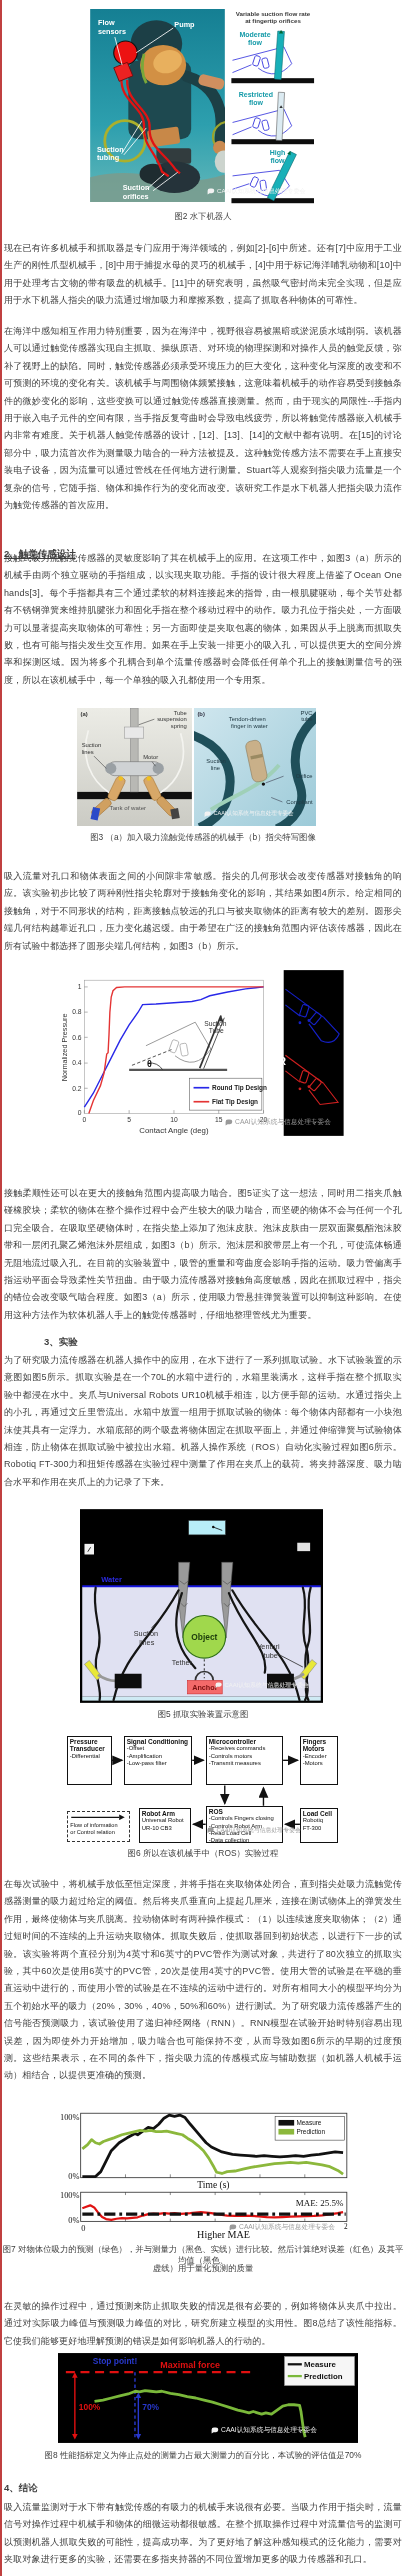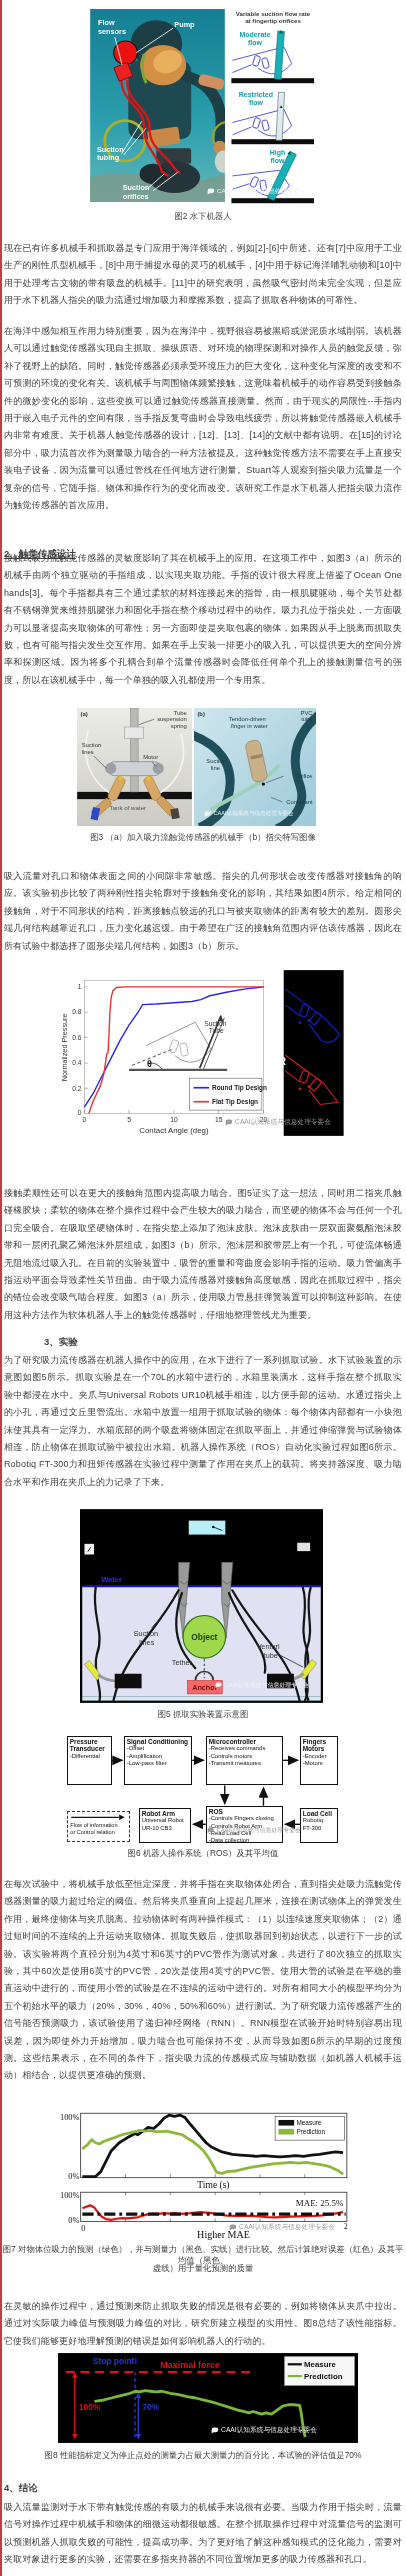--- a/index.html
+++ b/index.html
@@ -465,21 +465,21 @@
         <line x1="417" y1="159" x2="391" y2="159" marker-end="url(#ah)"></line>
       </g>
     </svg>
     <div class="wm dim" style="left:141px;top:91px;font-size:5.9px;">
       <svg width="7.3" height="6.2" viewBox="0 0 14 12">
           <path d="M1,5a4.2,4.2 0 0 1 4.2-4.2h3.6a4.2,4.2 0 0 1 0,8.4H4.5L1,11.6Z" fill="currentColor"></path>
         </svg>
       <span>CAAI认知系统与信息处理专委会</span>
     </div>
   </div>
-  <div class="cap" style="top:1848px;">图6 机器人操作系统（ROS）及其平均值</div>
+  <div class="cap" style="top:1848px;">图6 所以在该机械手中（ROS）实验过程</div>
 
   <div class="para" style="top:1876px;">在每次试验中，将机械手放低至恒定深度，并将手指在夹取物体处闭合，直到指尖处吸力流触觉传感器测量的吸力超过给定的阈值。然后将夹爪垂直向上提起几厘米，连接在测试物体上的弹簧发生作用，最终使物体与夹爪脱离。拉动物体时有两种操作模式：（1）以连续速度夹取物体；（2）通过短时间的不连续的上升运动夹取物体。抓取失败后，使抓取器回到初始状态，以进行下一步的试验。该实验将两个直径分别为4英寸和6英寸的PVC管作为测试对象，共进行了80次独立的抓取实验，其中60次是使用6英寸的PVC管，20次是使用4英寸的PVC管。使用大管的试验是在平稳的垂直运动中进行的，而使用小管的试验是在不连续的运动中进行的。对所有相同大小的模型平均分为五个初始水平的吸力（20%，30%，40%，50%和60%）进行测试。为了研究吸力流传感器产生的信号能否预测吸力，该试验使用了递归神经网络（RNN）。RNN模型在试验开始时特别容易出现误差，因为即使外力开始增加，吸力啮合也可能保持不变，从而导致如图6所示的早期的过度预测。这些结果表示，在不同的条件下，指尖吸力流的传感模式应与辅助数据（如机器人机械手运动）相结合，以提供更准确的预测。</div>
 
   <div class="fig" style="left:61px;top:2111px;width:287px;height:130px;">
     <svg width="287" height="130" viewBox="0 0 512 232">
 
       <rect x="35" y="4" width="475" height="115" fill="#fff" stroke="#333" stroke-width="1.5"></rect>
       <g class="serif" font-size="15" fill="#111" text-anchor="end">
         <text x="33" y="16">100%</text>
         <text x="33" y="121">0%</text>

